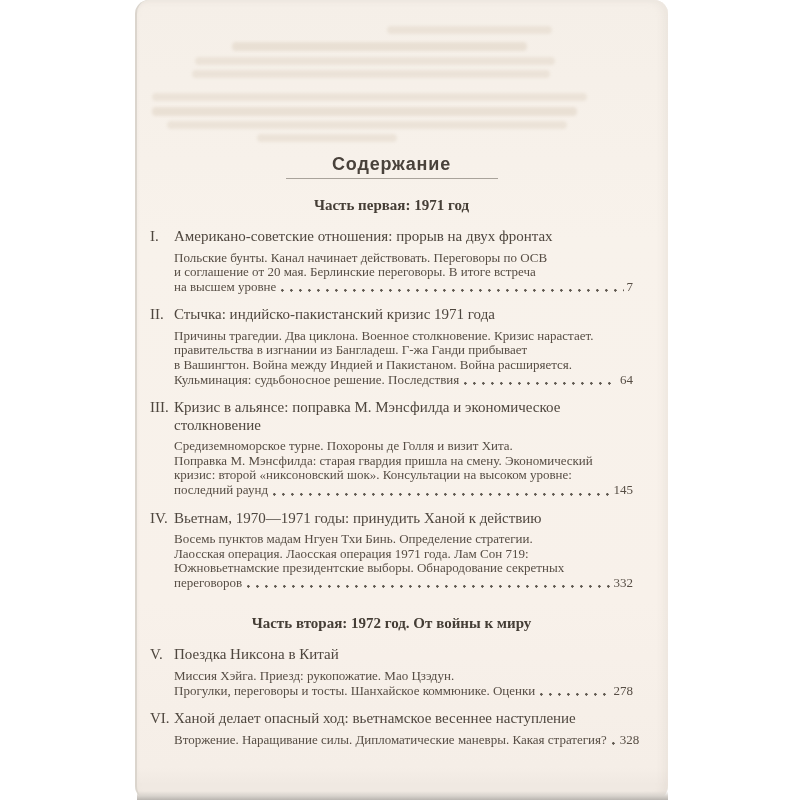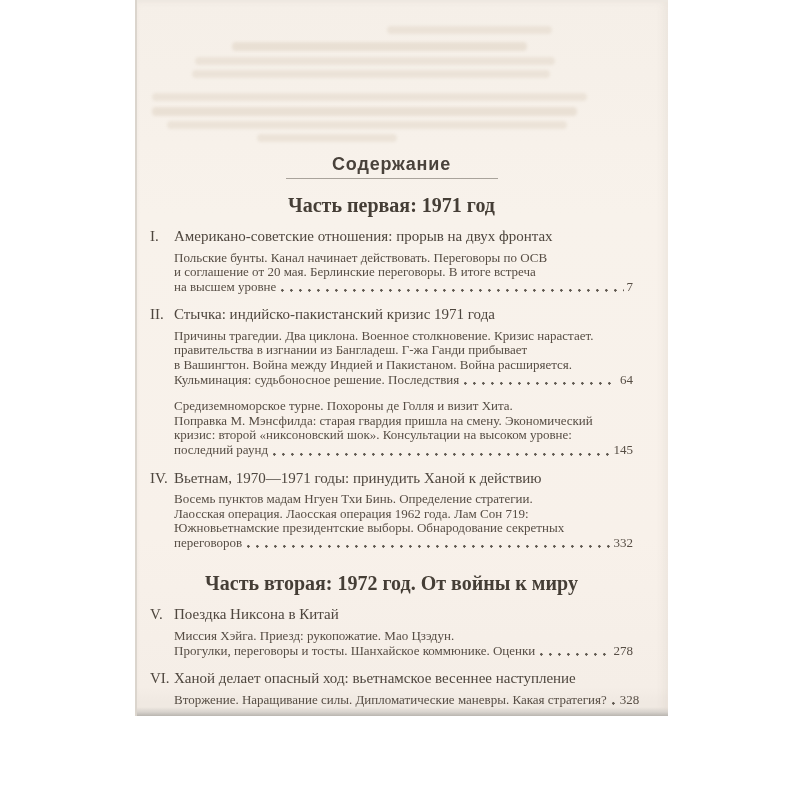--- a/index.html
+++ b/index.html
@@ -16,24 +16,25 @@
     width: 800px;
     height: 800px;
     background: #ffffff;
   }
   
   .sheet {
     position: absolute;
     left: 135px;
     top: 0;
     width: 531px;
-    height: 716px;
+    height: 800px;
     background: linear-gradient(180deg, #f5efe8 0%, #f8f2eb 30%, #f8f1ea 75%, #f5eee7 96%, #f0e9e2 98%);
     border-left: 2px solid #dbd5cd;
     box-shadow: inset 0 2px 2px #eee8e1, inset -4px 0 8px rgba(196,185,173,0.20);
+    border-radius: 14px;
   }
   .sheet-bottom-edge {
     position: absolute;
     left: 0; right: 0; bottom: 0;
     height: 9px;
     background: linear-gradient(180deg, rgba(227,221,214,0) 0%, #d8d3cd 55%, #b9b5b0 100%);
   }
   
   .showthrough { position: absolute; left: 0; top: 0; right: 0; height: 150px; }
   .showthrough .st {
@@ -63,21 +64,21 @@
   .title-rule {
     width: 212px;
     height: 0;
     margin: 3px auto 0 auto;
     border-bottom: 1.5px solid #a9a39b;
   }
   .part-heading {
     margin-top: 17px;
     text-align: center;
     font-weight: bold;
-    font-size: 20px;
+    font-size: 15px;
     line-height: 18px;
     color: #453e36;
   }
   .part-heading.part-later { margin-top: 24px; }
   .toc-entry { margin-top: 12px; }
   .toc-entry.first-entry { margin-top: 14px; }
   .entry-head {
     display: flex;
     align-items: flex-start;
     font-size: 15px;
@@ -157,39 +158,43 @@
               <div class="desc-line">правительства в изгнании из Бангладеш. Г-жа Ганди прибывает</div>
               <div class="desc-line">в Вашингтон. Война между Индией и Пакистаном. Война расширяется.</div>
               <div class="desc-last">
                 <span class="line-text">Кульминация: судьбоносное решение. Последствия</span>
                 <span class="dot-leader"></span>
                 <span class="page-number">64</span>
               </div>
             </div>
           </div>
           <div class="toc-entry">
+            <div class="entry-head">
+              <span class="entry-numeral">III.</span>
+              <span class="entry-title">Кризис в альянсе: поправка М. Мэнсфилда и экономическое столкновение</span>
+            </div>
             <div class="entry-desc">
               <div class="desc-line">Средиземноморское турне. Похороны де Голля и визит Хита.</div>
               <div class="desc-line">Поправка М. Мэнсфилда: старая гвардия пришла на смену. Экономический</div>
               <div class="desc-line">кризис: второй «никсоновский шок». Консультации на высоком уровне:</div>
               <div class="desc-last">
                 <span class="line-text">последний раунд</span>
                 <span class="dot-leader"></span>
                 <span class="page-number">145</span>
               </div>
             </div>
           </div>
           <div class="toc-entry">
             <div class="entry-head">
               <span class="entry-numeral">IV.</span>
               <span class="entry-title">Вьетнам, 1970—1971 годы: принудить Ханой к действию</span>
             </div>
             <div class="entry-desc">
               <div class="desc-line">Восемь пунктов мадам Нгуен Тхи Бинь. Определение стратегии.</div>
-              <div class="desc-line">Лаосская операция. Лаосская операция 1962 года. Лам Сон 719:</div>
+              <div class="desc-line">Лаосская операция. Лаосская операция 1971 года. Лам Сон 719:</div>
               <div class="desc-line">Южновьетнамские президентские выборы. Обнародование секретных</div>
               <div class="desc-last">
                 <span class="line-text">переговоров</span>
                 <span class="dot-leader"></span>
                 <span class="page-number">332</span>
               </div>
             </div>
           </div>
           <div class="part-heading part-later">Часть вторая: 1972 год. От войны к миру</div>
           <div class="toc-entry first-entry">

